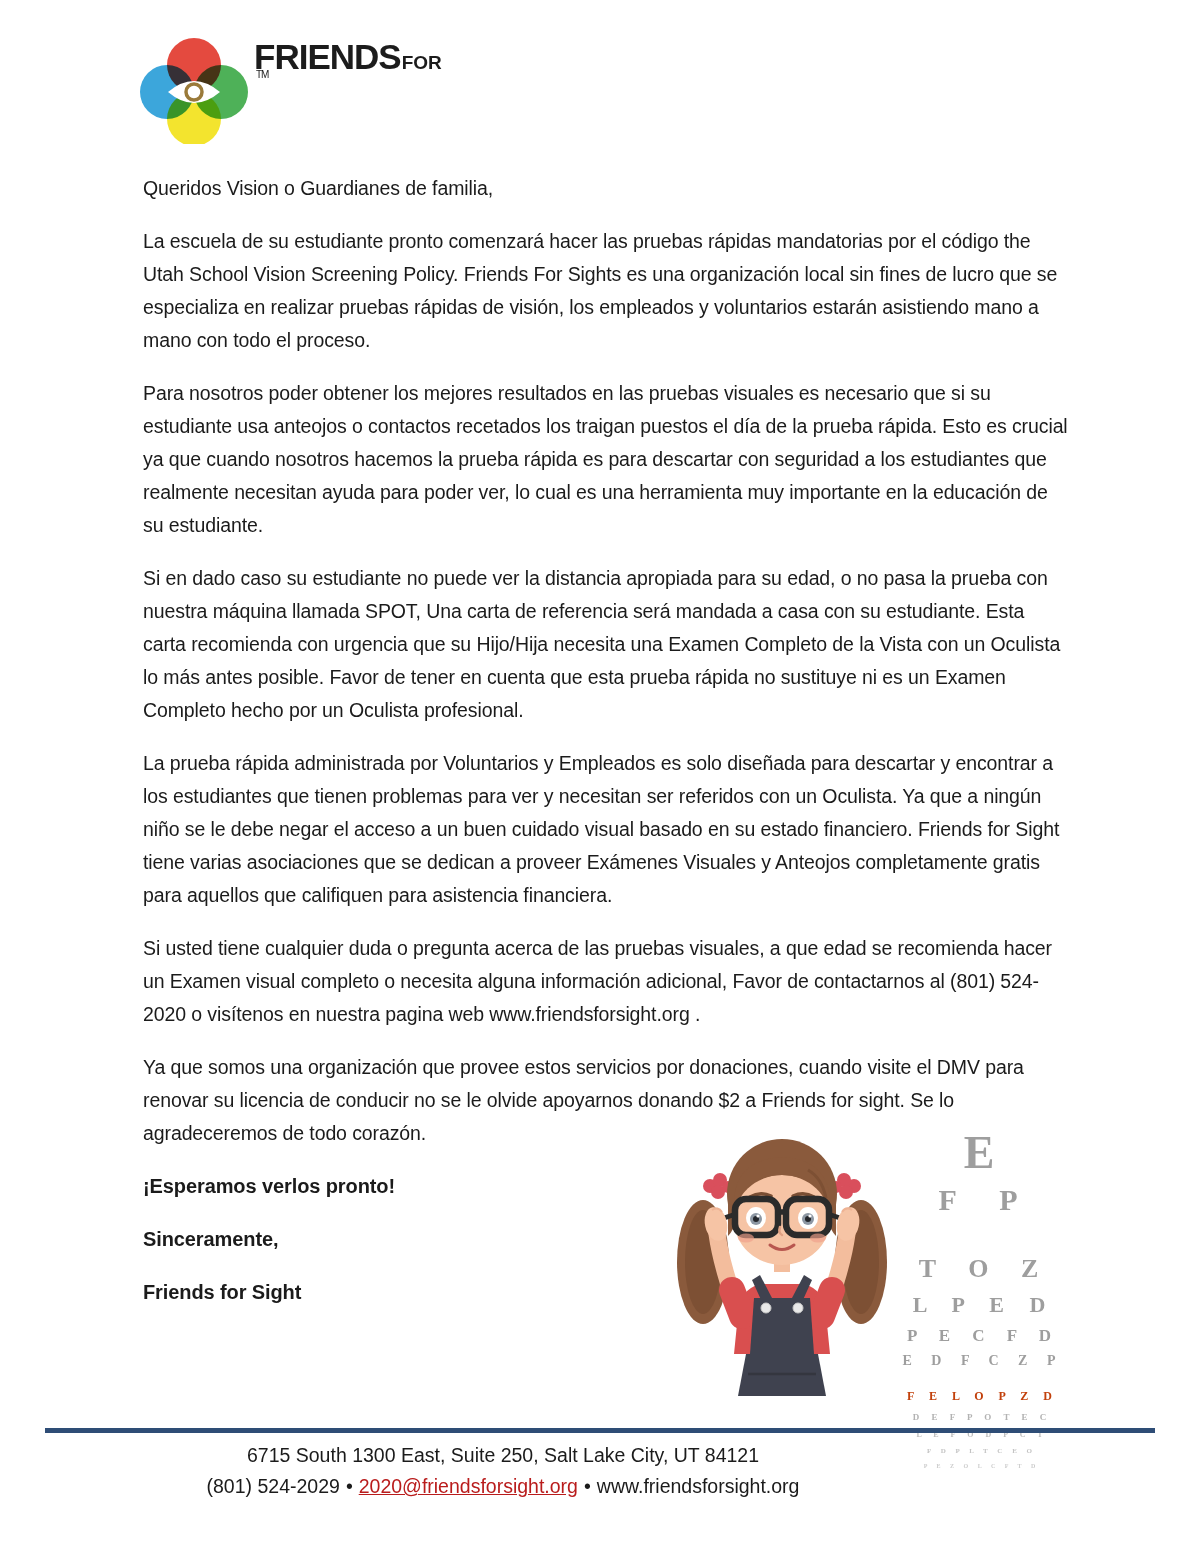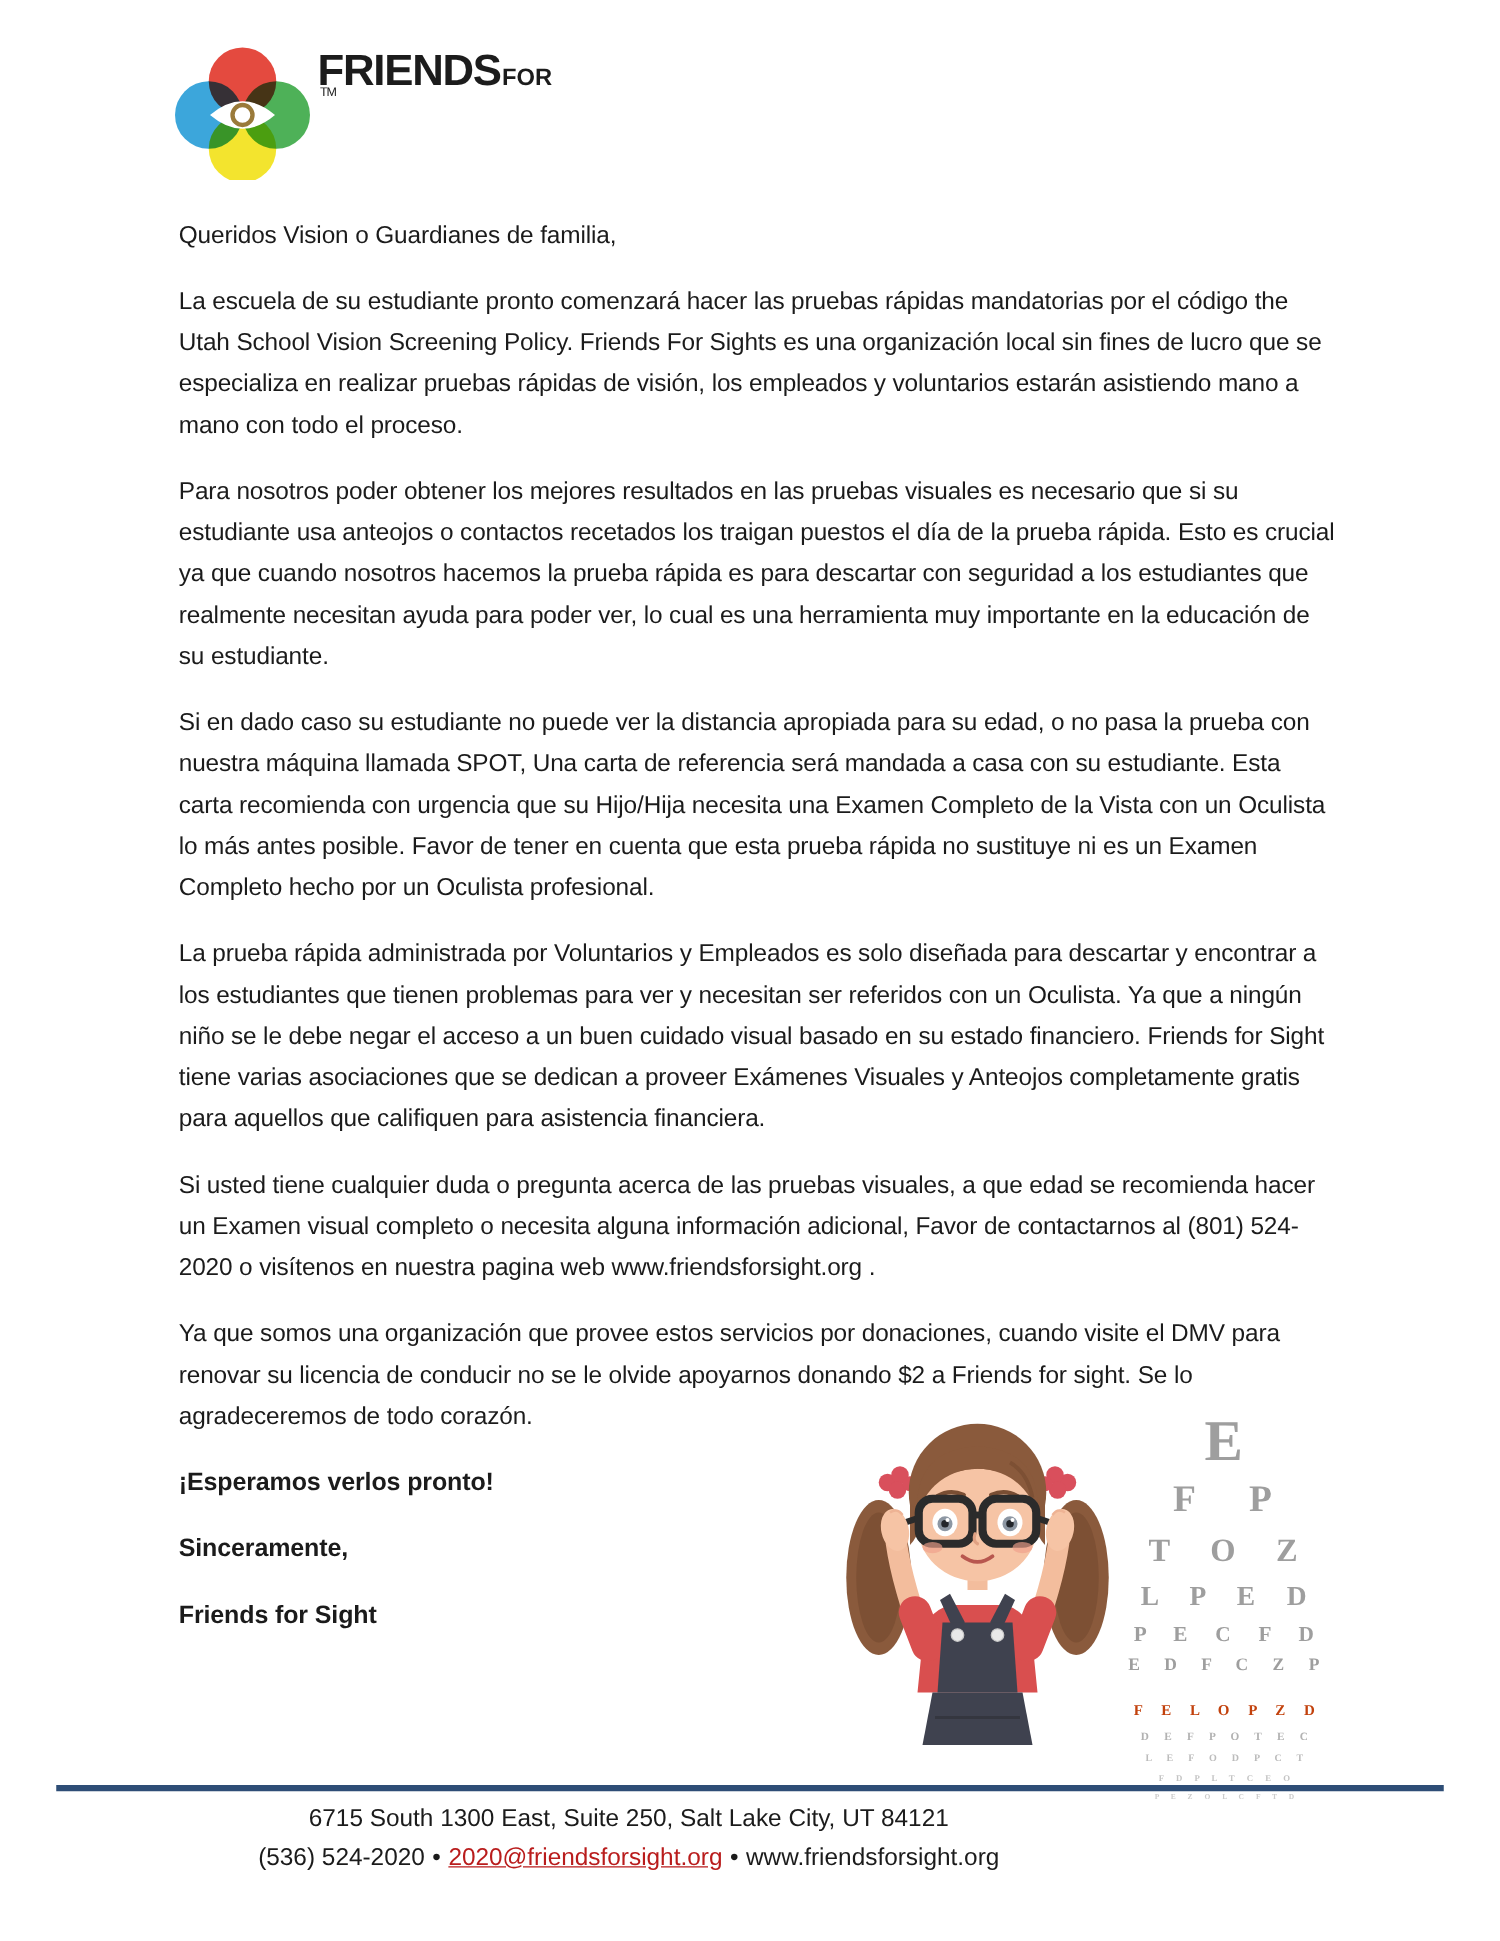--- a/index.html
+++ b/index.html
@@ -33,21 +33,21 @@
 
   
   .illustration{position:absolute;left:676px;top:1112px;width:396px;height:292px;
     display:flex;align-items:flex-start;}
   .girl-svg{width:212px;height:292px;flex:0 0 auto;}
   .eye-chart{width:184px;padding-top:16px;text-align:center;
     font-family:"Liberation Serif",serif;font-weight:700;color:#9e9e9e;}
   .eye-chart div{white-space:nowrap;}
   .ec-r0{font-size:46px;line-height:50px;letter-spacing:2px;}
   .ec-r1{font-size:30px;line-height:44px;letter-spacing:18px;padding-left:14px;}
-  .ec-r2{font-size:26px;line-height:38px;letter-spacing:13px;padding-left:10px;}
+  .ec-r2{font-size:26px;line-height:38px;letter-spacing:13px;padding-left:10px;margin-top:28px;}
   .ec-r3{font-size:22px;line-height:34px;letter-spacing:10px;padding-left:8px;}
   .ec-r4{font-size:17px;line-height:27px;letter-spacing:9px;padding-left:7px;}
   .ec-r5{font-size:14px;line-height:23px;letter-spacing:8px;padding-left:6px;}
   .ec-r6{font-size:12px;line-height:24px;letter-spacing:6px;padding-left:5px;margin-top:12px;color:#c2410c;}
   .ec-r7{font-size:9px;line-height:18px;letter-spacing:5px;padding-left:4px;color:#b2b2b2;}
   .ec-r8{font-size:8px;line-height:17px;letter-spacing:5px;padding-left:4px;color:#bcbcbc;}
   .ec-r9{font-size:7px;line-height:16px;letter-spacing:4px;padding-left:3px;color:#c4c4c4;}
   .ec-r10{font-size:6px;line-height:15px;letter-spacing:4px;padding-left:3px;color:#cccccc;}
 
   
@@ -191,17 +191,17 @@
       <div class="ec-r8">L E F O D P C T</div>
       <div class="ec-r9">F D P L T C E O</div>
       <div class="ec-r10">P E Z O L C F T D</div>
     </div>
   </div>
 
   <div class="footer-rule"></div>
   <div class="footer">
     <div>6715 South 1300 East, Suite 250, Salt Lake City, UT 84121</div>
     <div>
-      <span>(536) 524-2020</span><span class="bullet">•</span><a href="#">2020@friendsforsight.org</a><span class="bullet">•</span><span>www.friendsforsight.org</span>
+      <span>(801) 524-2029</span><span class="bullet">•</span><a href="#">2020@friendsforsight.org</a><span class="bullet">•</span><span>www.friendsforsight.org</span>
     </div>
   </div>
 
 </div>
 
 </body></html>

